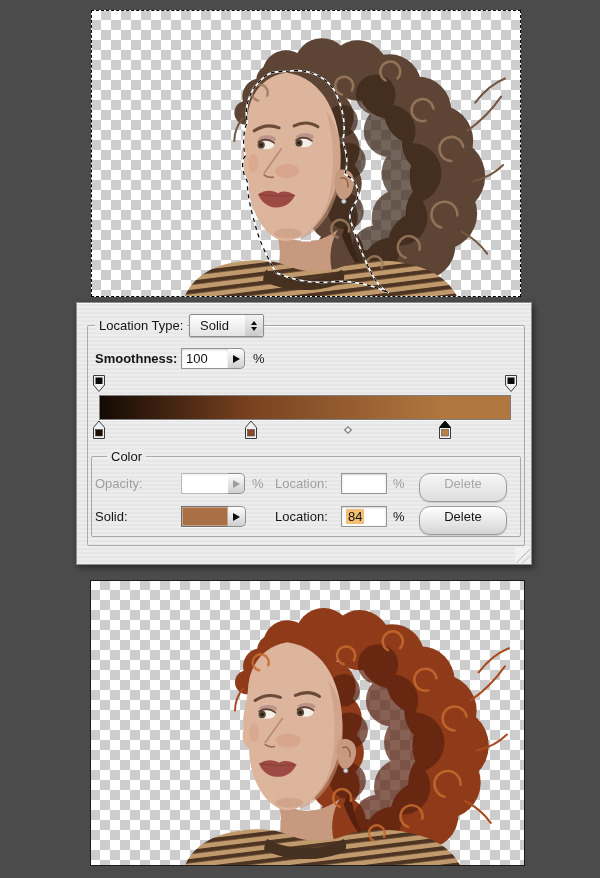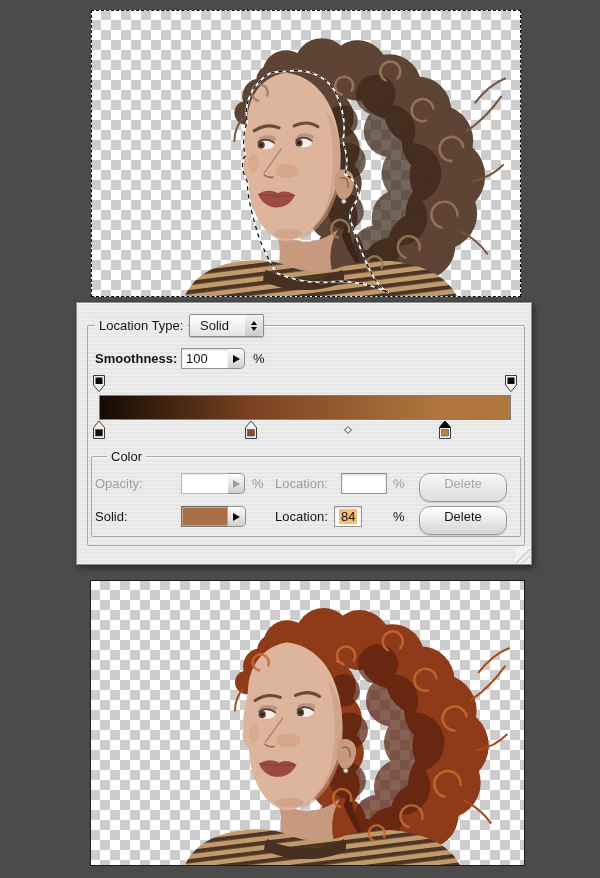--- a/index.html
+++ b/index.html
@@ -270,21 +270,21 @@
   <div class="field" style="left:264px; top:170px; width:46px; height:21px;"></div>
   <div class="label abs disabled" style="left:316px; top:173px;">%</div>
   <div class="pillbtn dim" style="left:342px; top:170px;">Delete</div>
 
   <div class="label right abs" style="left:18px; top:206px; width:80px;">Solid:</div>
   <div class="swatchbtn" id="color-swatch" style="left: 104px; top: 203px; width: 48px; height: 21px; background: rgb(169, 112, 69);"></div>
   <div class="popbtn" style="left:151px; top:203px; width:18px; height:21px;">
     <span class="tri-right"></span>
   </div>
   <div class="label right abs" style="left:198px; top:206px; width:60px;">Location:</div>
-  <div class="field" style="left:257px; top:203px; width:28px; height:21px;">
+  <div class="field" style="left:264px; top:203px; width:46px; height:21px;">
     <span class="hl" id="loc-hl" style="background: rgb(243, 191, 116);">84</span>
   </div>
   <div class="label abs" style="left:316px; top:206px;">%</div>
   <div class="pillbtn" style="left:342px; top:203px;">Delete</div>
 
   <div id="grip"></div>
 </div>
 
 <div class="canvas plainborder" id="canvas-bottom">
   <svg id="portrait-bottom" class="portrait" viewBox="0 0 432 285" preserveAspectRatio="none" style="--hair-dark: #571f0e; --hair-base: #8f3a18; --hair-mid: #a84c1f; --hair-light: #c66c30; --skin: #ddb49c; --skin-shade: #c7997f;">

